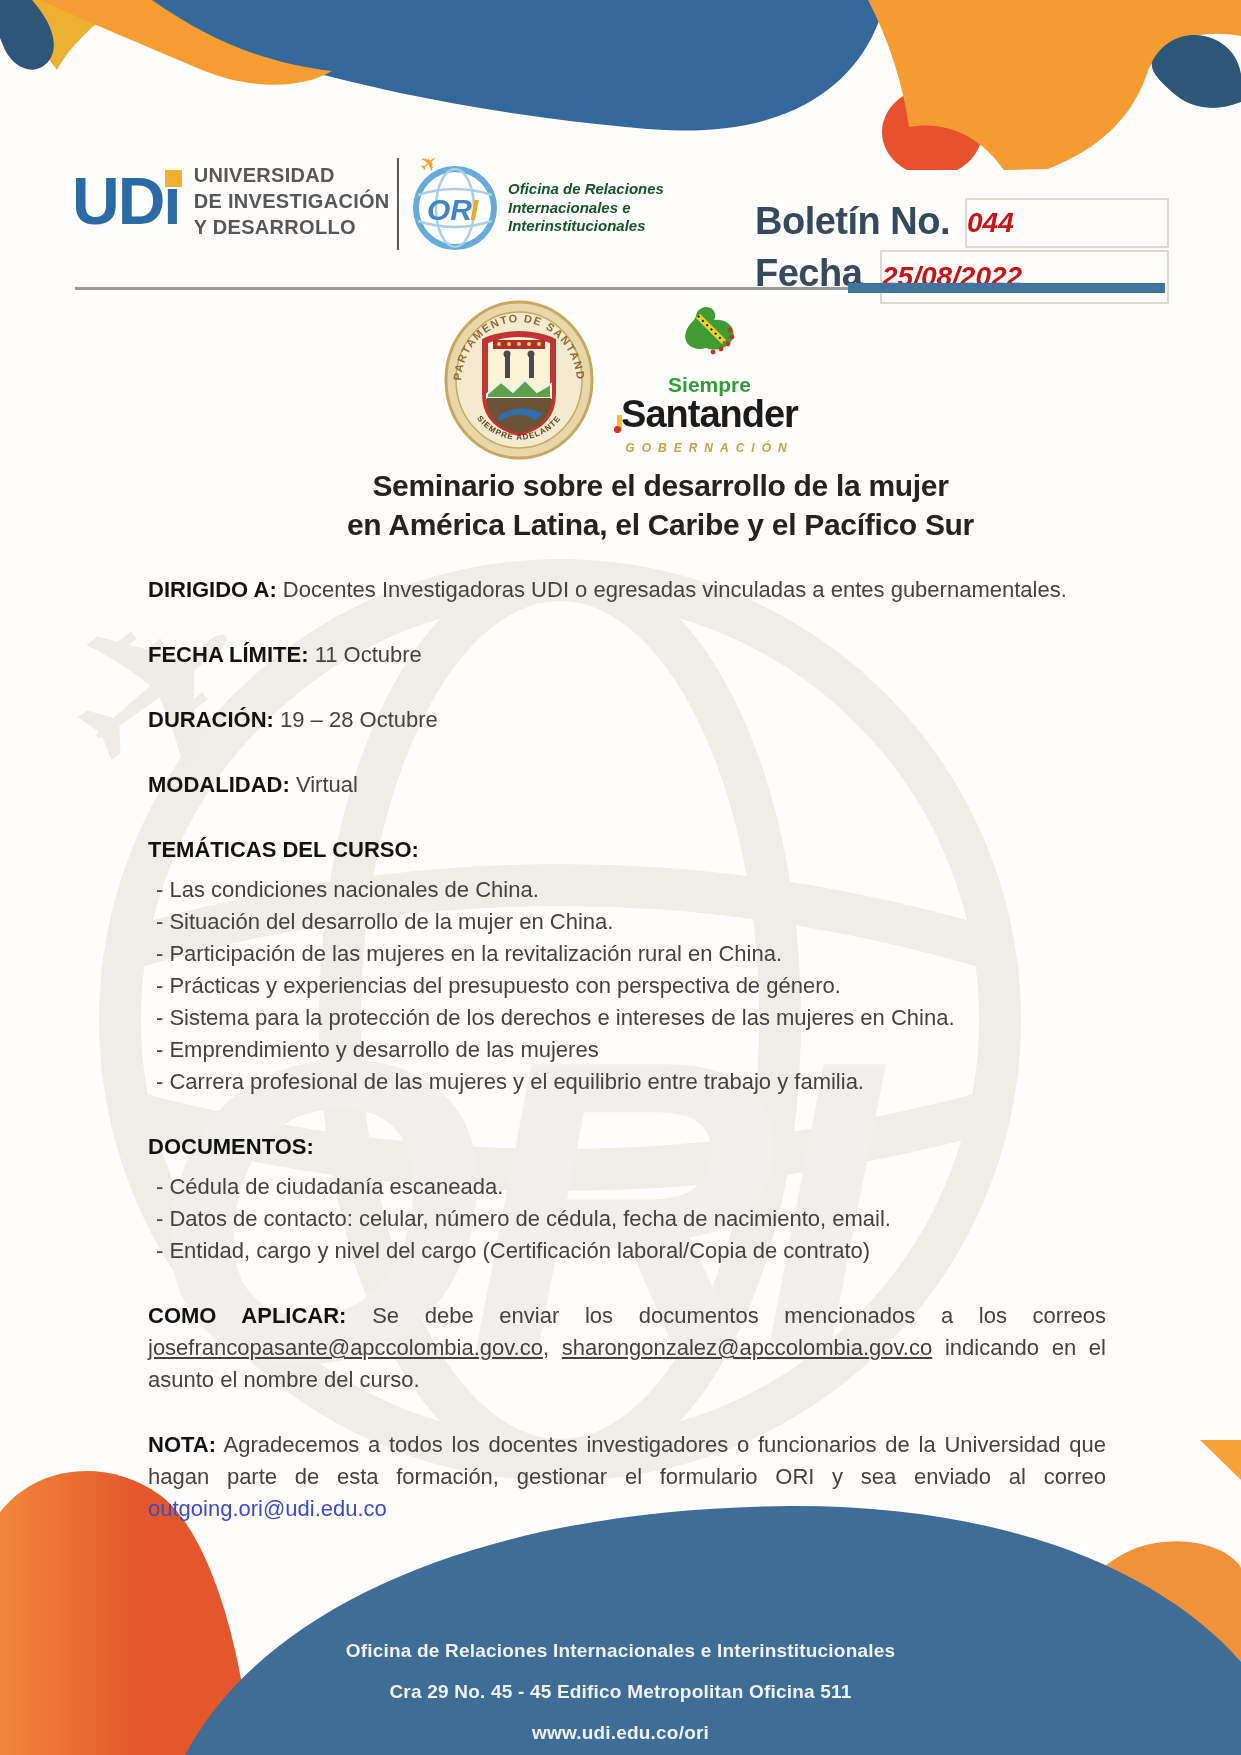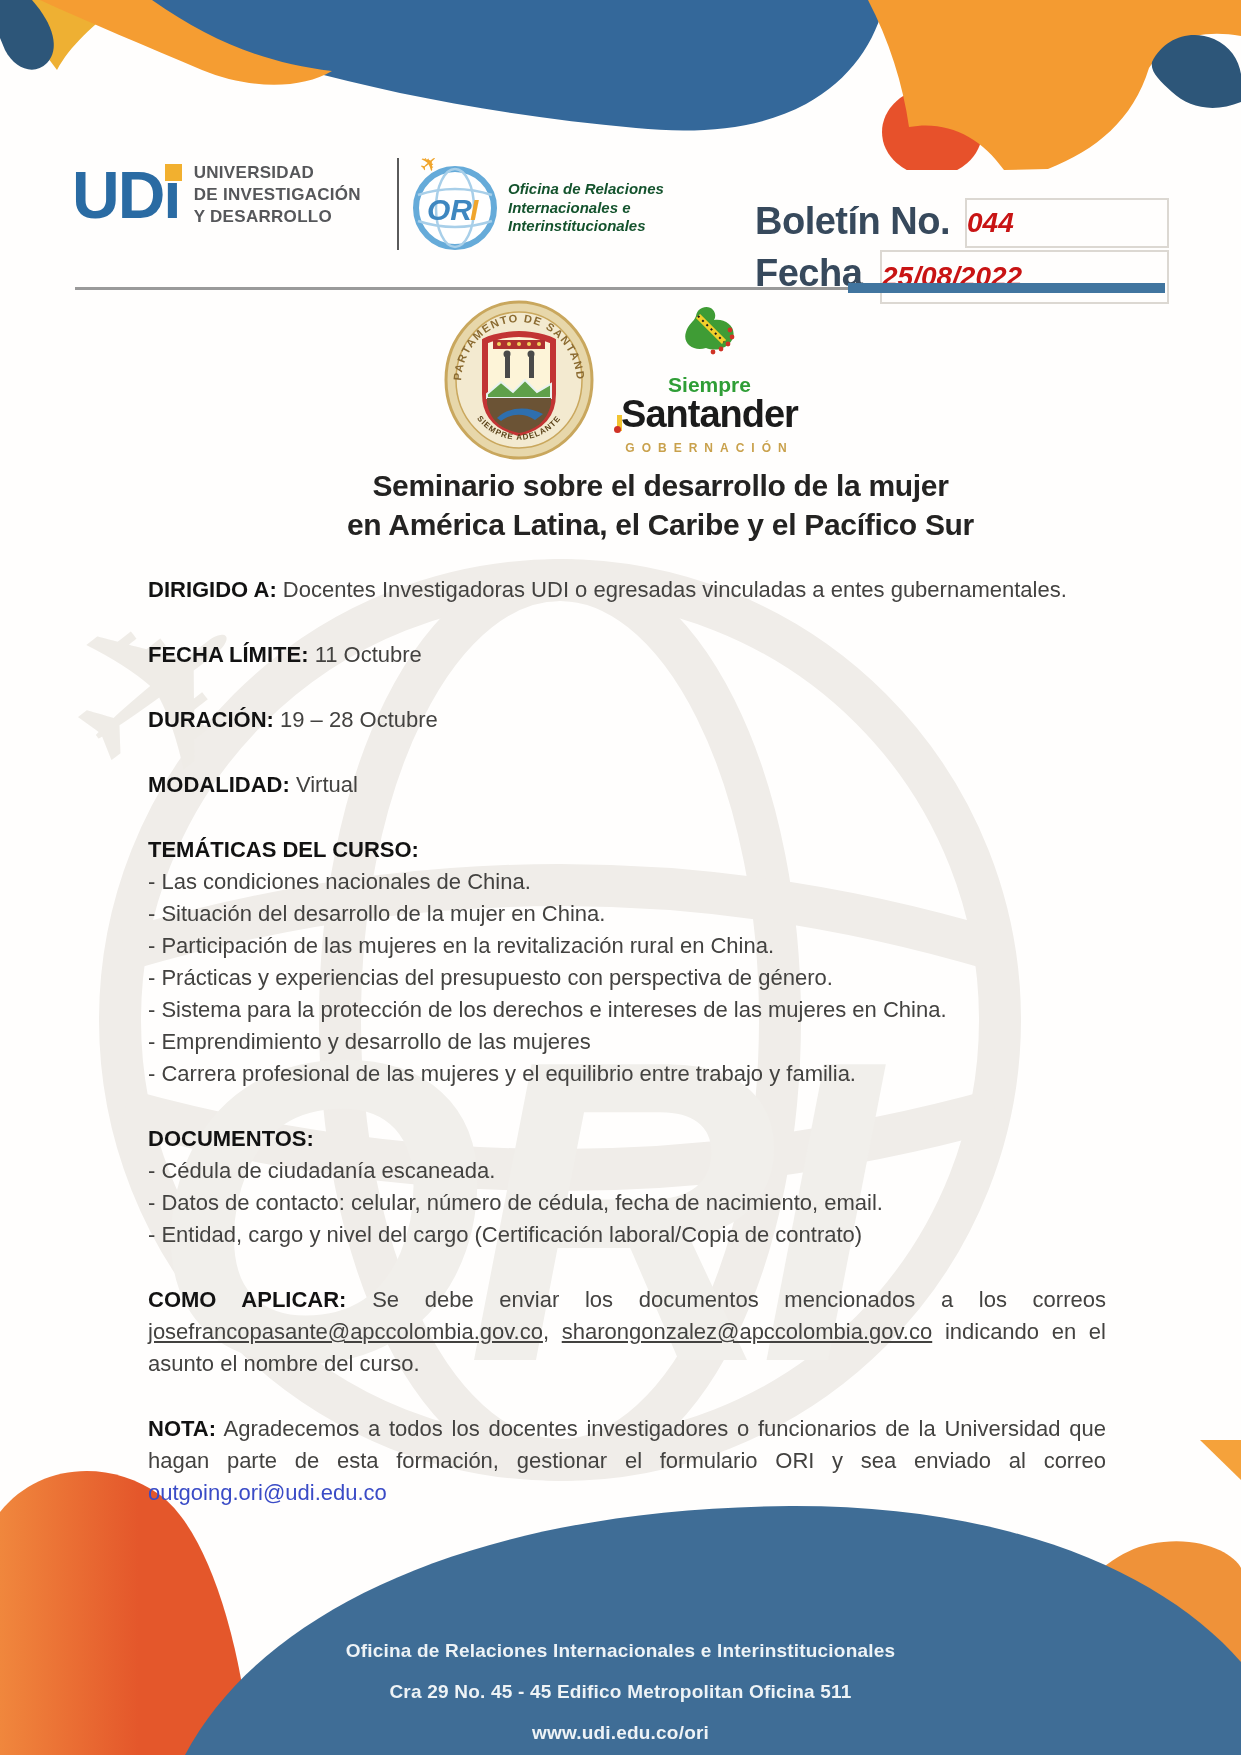--- a/index.html
+++ b/index.html
@@ -8,21 +8,21 @@
     background:#fffefd;overflow:hidden;
     font-family:"Liberation Sans",sans-serif;color:#434240;
   }
   svg{display:block;}
 
   
   .top-deco{position:absolute;top:0;left:0;}
   .udi-logo{position:absolute;top:162px;left:72px;display:flex;align-items:center;}
   .udi-acronym{font-size:66px;font-weight:bold;color:#2a6ba3;letter-spacing:-2px;line-height:1;position:relative;}
   .udi-isq{position:absolute;top:2px;right:-2px;width:17px;height:17px;background:#f2b02f;}
-  .udi-lines{margin-left:14px;font-size:17px;font-weight:bold;color:#56575a;line-height:1.3;letter-spacing:.3px;}
+  .udi-lines{margin-left:14px;font-size:20px;font-weight:bold;color:#56575a;line-height:1.3;letter-spacing:.3px;}
   .hdr-divider{position:absolute;top:158px;left:397px;width:2px;height:92px;background:#5a5a5a;}
   .ori-logo{position:absolute;top:165px;left:412px;display:flex;align-items:center;}
   .ori-text{margin-left:10px;font-size:15px;font-weight:bold;font-style:italic;color:#14532d;line-height:1.25;}
   .ori-plane{position:absolute;top:-14px;left:8px;font-size:22px;color:#f0a52c;transform:rotate(-40deg);}
   .bulletin{position:absolute;top:158px;left:755px;width:420px;margin-top:44px;}
   .bul-label{font-size:38px;font-weight:bold;color:#37495c;line-height:1;letter-spacing:-.5px;}
   .bul-label.fecha{margin-top:14px;}
   .bul-box{position:absolute;border:2px solid #dcd8d2;background:#fffefd;
            display:flex;align-items:center;}
   .bul-box.no{left:210px;top:-4px;width:200px;height:46px;}
@@ -31,30 +31,30 @@
   .rule-gray{position:absolute;top:287px;left:75px;width:1090px;height:3px;background:#9a9a9a;}
   .rule-blue{position:absolute;top:283px;left:848px;width:317px;height:10px;background:#41759f;}
 
   
   .stder-row{position:absolute;top:300px;left:0;width:1241px;display:flex;justify-content:center;gap:26px;align-items:flex-start;}
   .brand{display:flex;flex-direction:column;align-items:center;margin-top:6px;}
   .brand-siempre{font-size:21px;font-weight:bold;color:#2f9e36;line-height:1;margin-top:2px;}
   .brand-santander{font-size:38px;font-weight:bold;color:#1b1b1b;line-height:1;letter-spacing:-1px;position:relative;}
   .brand-accent-y{position:absolute;left:-4px;bottom:2px;width:5px;height:16px;background:#f2c431;}
   .brand-accent-r{position:absolute;left:-7px;bottom:0;width:7px;height:7px;border-radius:50%;background:#d03225;}
-  .brand-gob{font-size:12px;color:#c9a14c;letter-spacing:7px;margin-top:8px;font-weight:bold;}
+  .brand-gob{font-size:12px;color:#c9a14c;letter-spacing:7px;margin-top:8px;font-weight:bold;font-style:italic;}
 
   
   .doc-title{position:absolute;top:466px;left:0;width:1241px;text-align:center;
              font-size:30px;font-weight:bold;color:#242322;line-height:1.3;letter-spacing:-.3px;padding-left:40px;}
   .content{position:absolute;top:574px;left:148px;width:958px;font-size:22px;line-height:32px;
            text-align:justify;color:#434240;z-index:2;}
   .content b{color:#121212;}
   .sec{margin:0 0 33px 0;}
-  .list{margin:0;padding:0;list-style:none;}
+  .list{margin:8px;padding:0;list-style:none;}
   .email-link{color:#434240;text-decoration:underline;}
   .blue-link{color:#3a4bc6;text-decoration:none;}
 
   
   .watermark{position:absolute;top:520px;left:30px;z-index:0;}
 
   
   .footer-deco{position:absolute;top:1440px;left:0;}
   .footer-text{position:absolute;top:1630px;left:0;width:1241px;text-align:center;z-index:3;
                color:#eef3f6;font-weight:bold;font-size:19px;line-height:41px;letter-spacing:.2px;}

